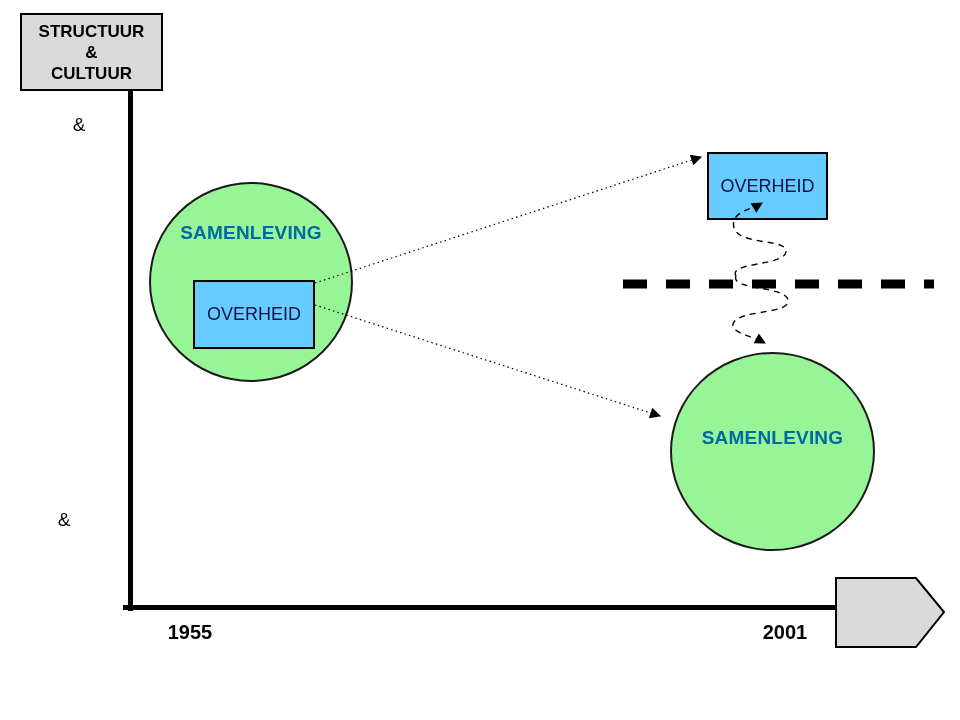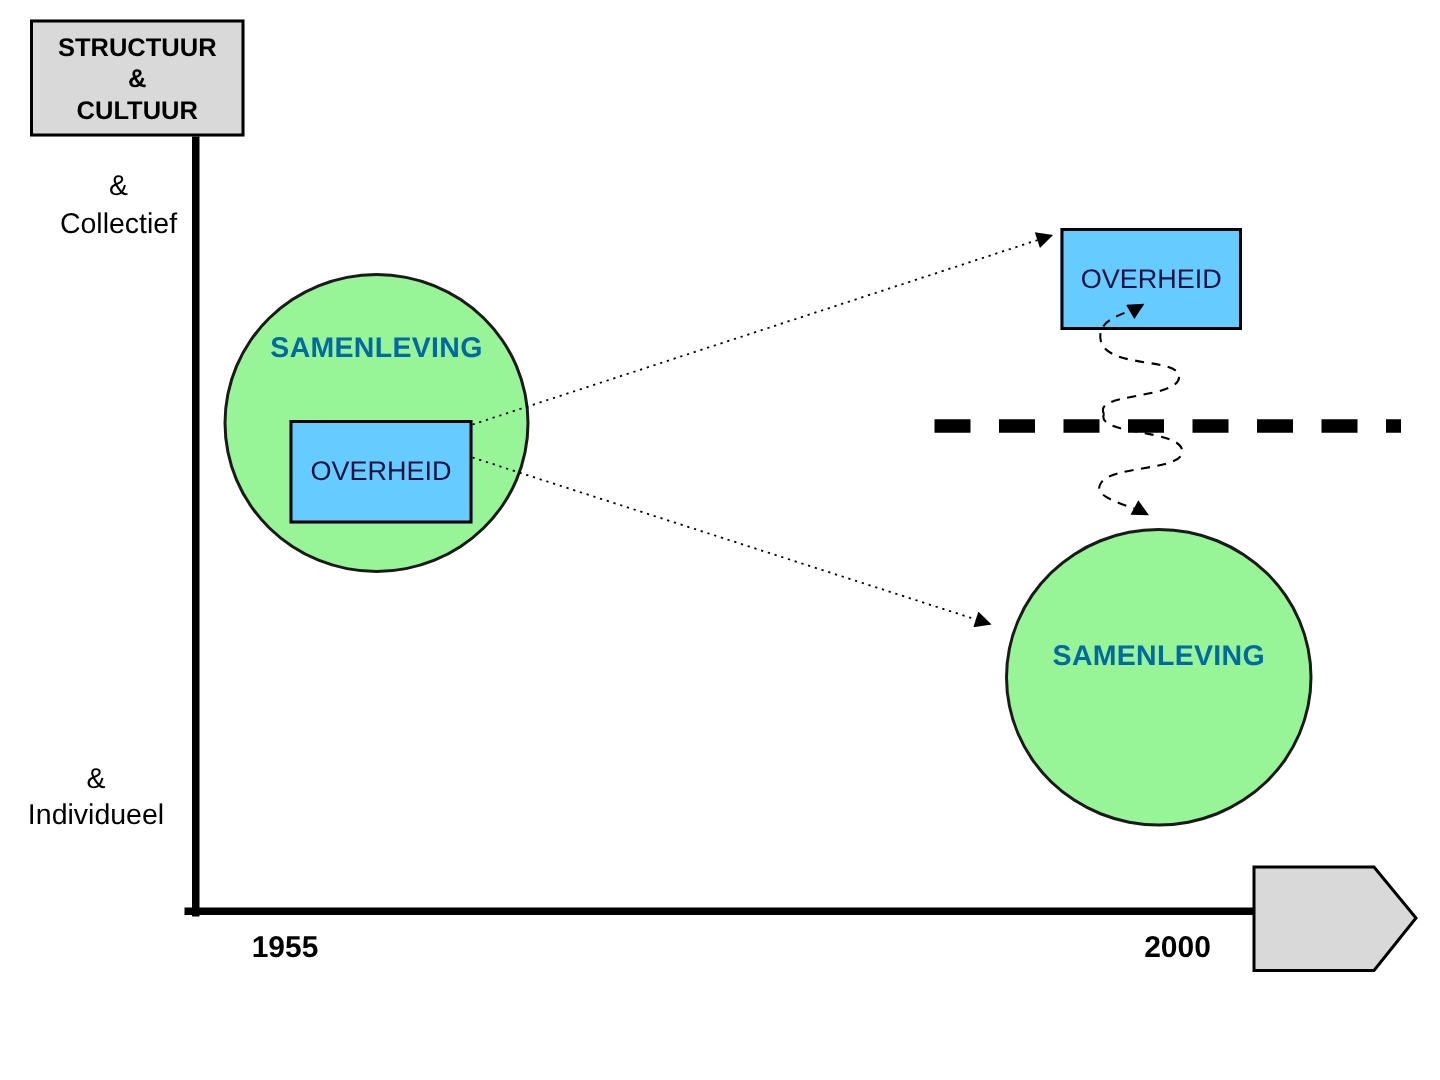--- a/index.html
+++ b/index.html
@@ -59,29 +59,27 @@
 <div class="stage">
 
   <div class="abs corner-box">
     <span>STRUCTUUR</span>
     <span>&amp;</span>
     <span>CULTUUR</span>
   </div>
 
   <div class="abs axis-label y-top z1">
     <span style="display:block">&amp;</span>
-    <span style="display:block">Collectief</span>
   </div>
   <div class="abs axis-label y-bottom z1">
     <span style="display:block">&amp;</span>
-    <span style="display:block">Individueel</span>
   </div>
 
   <div class="abs tick tick-1955 z1">1955</div>
-  <div class="abs tick tick-2005 z1">2000</div>
+  <div class="abs tick tick-2005 z1">2001</div>
 
   <div class="abs circle circle-left z1"></div>
   <div class="abs circle-label label-left-circle z1">SAMENLEVING</div>
   <div class="abs gov-box gov-left z1">
     <span>OVERHEID</span>
   </div>
 
   <div class="abs gov-box gov-top-right z1">
     <span>OVERHEID</span>
   </div>

